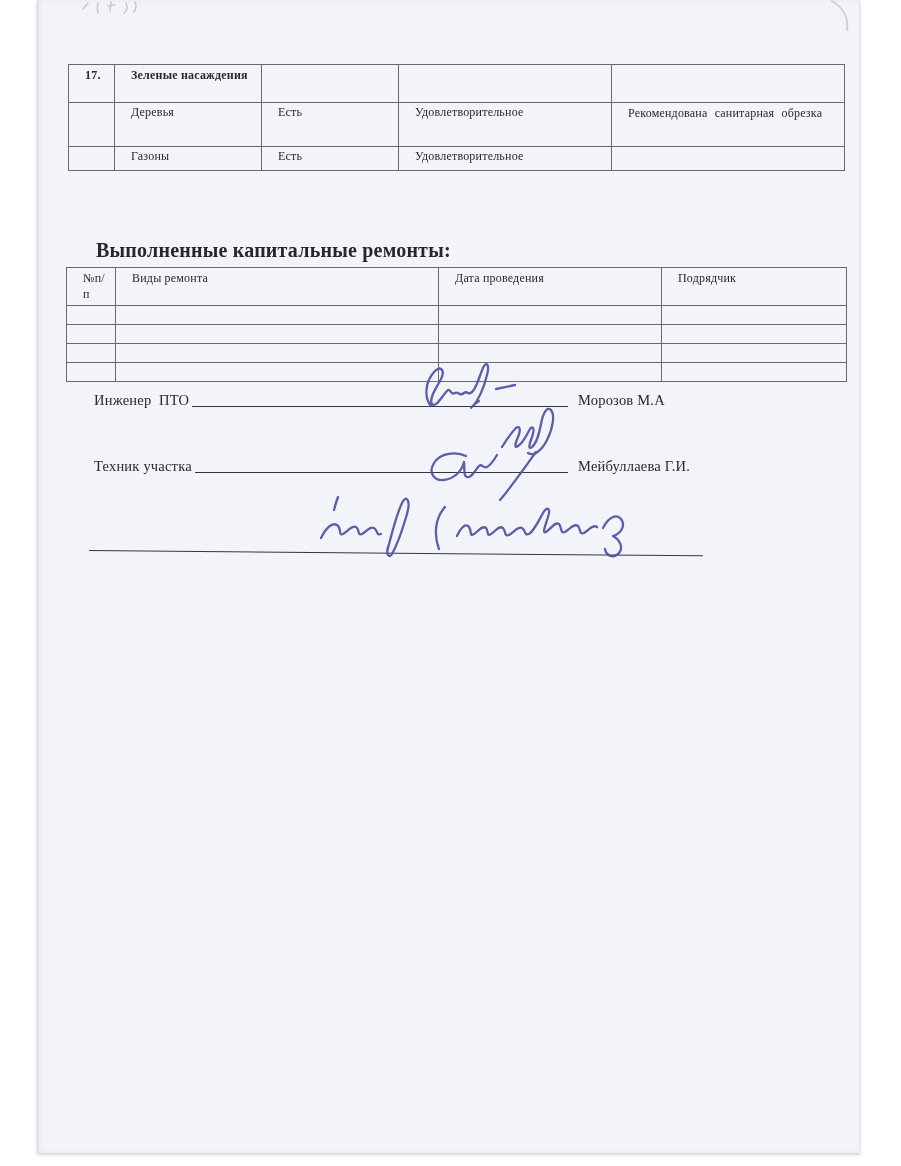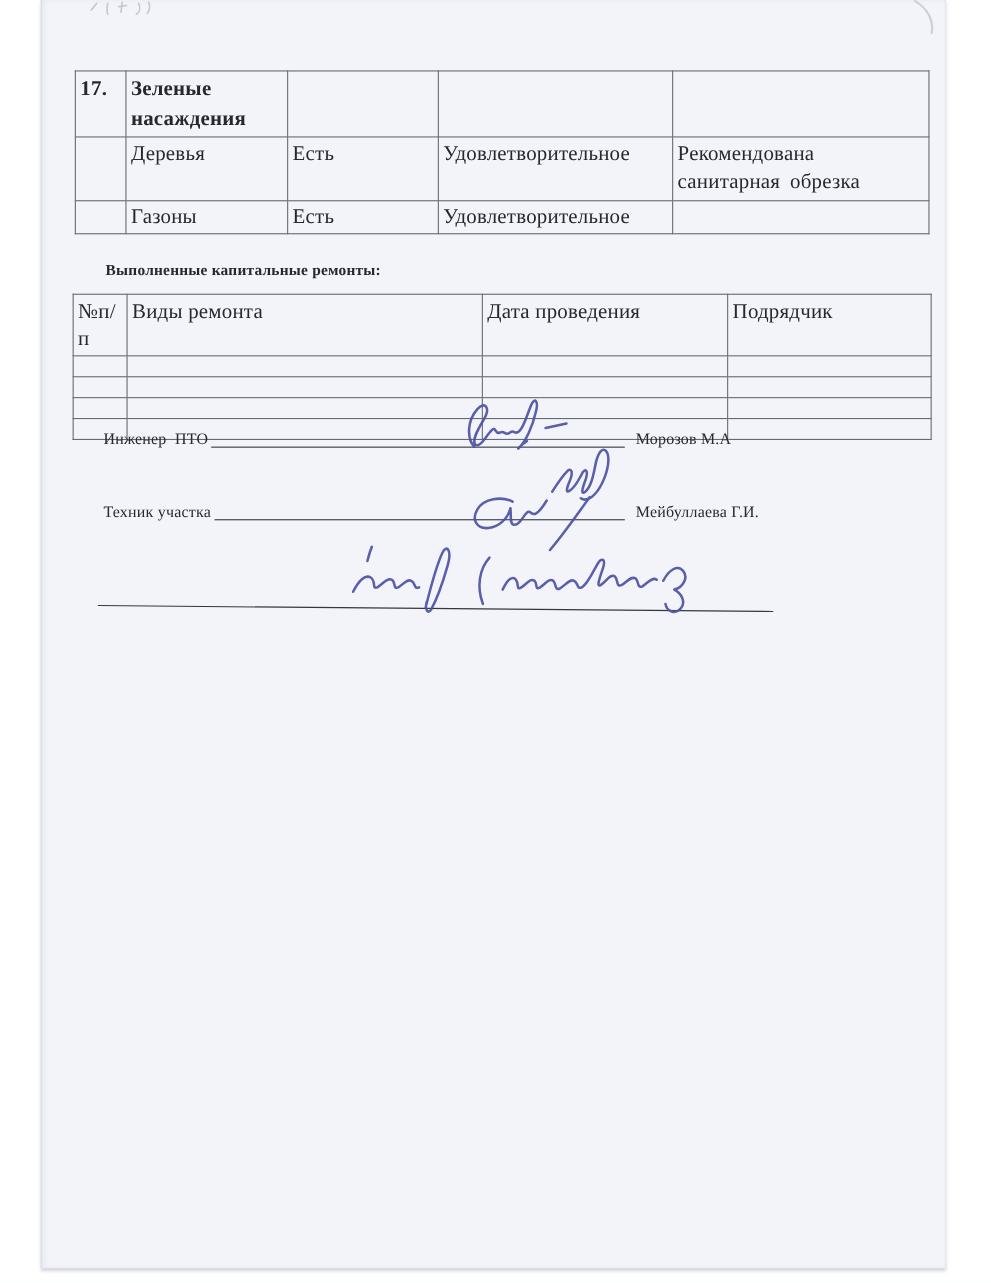--- a/index.html
+++ b/index.html
@@ -14,34 +14,34 @@
     background:#f2f4f9;
     border-left:1px solid #d7dbe2;
     border-right:1px solid #e4e7ed;
     box-shadow:0 2px 3px rgba(150,156,168,.45), inset 2px 0 4px rgba(190,196,206,.25);
   }
   
   table{border-collapse:collapse;table-layout:fixed;}
   td{
     border:1px solid #666b72;
     vertical-align:top;
-    padding:2px 6px 2px 4px;
-    font-size:19px;
+    padding:2px 6px 2px 16px;
+    font-size:12px;
     line-height:1.32;
     letter-spacing:.2px;
     overflow:hidden;
   }
   .t1{position:absolute;left:30px;top:64px;width:776px;}
   .t1 .bold{font-weight:bold;line-height:1.45;}
   .t1 .note{word-spacing:4px;line-height:1.38;}
   .t2{position:absolute;left:28px;top:267px;width:780px;border-radius:30px;}
   .t2 td{padding-top:3px;}
   .heading{
     position:absolute;left:58px;top:239px;
-    font-size:14px;font-weight:bold;letter-spacing:.2px;
+    font-size:20px;font-weight:bold;letter-spacing:.2px;
   }
   
   .sig-row{
     position:absolute;left:56px;width:614px;
     display:flex;align-items:flex-start;
     font-size:14.5px;letter-spacing:.2px;
   }
   .sig-role{white-space:pre;}
   .sig-line{flex:1;border-bottom:1.2px solid #34373c;margin:0 0 2px 3px;height:14px;}
   .sig-name{width:130px;padding-left:10px;white-space:nowrap;}

